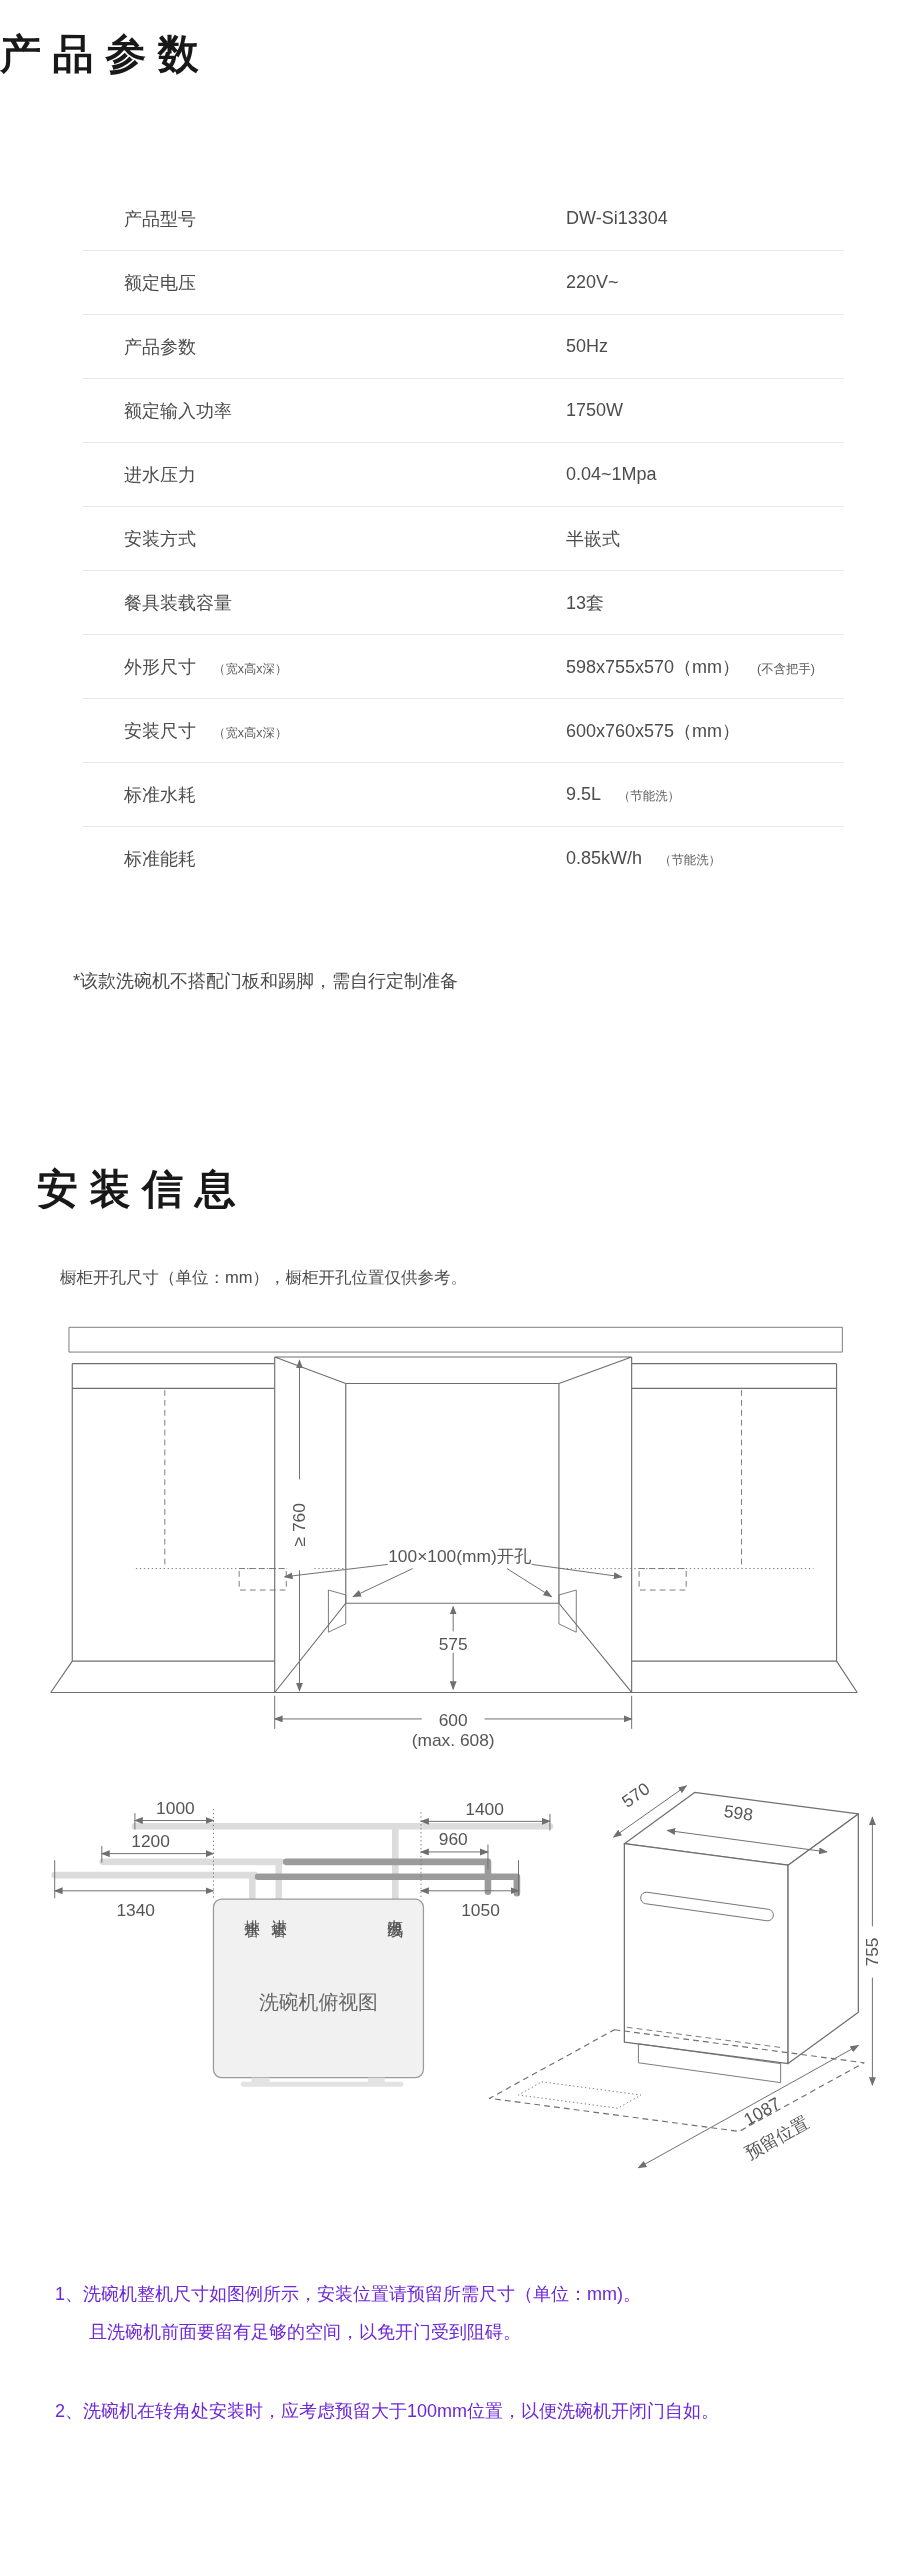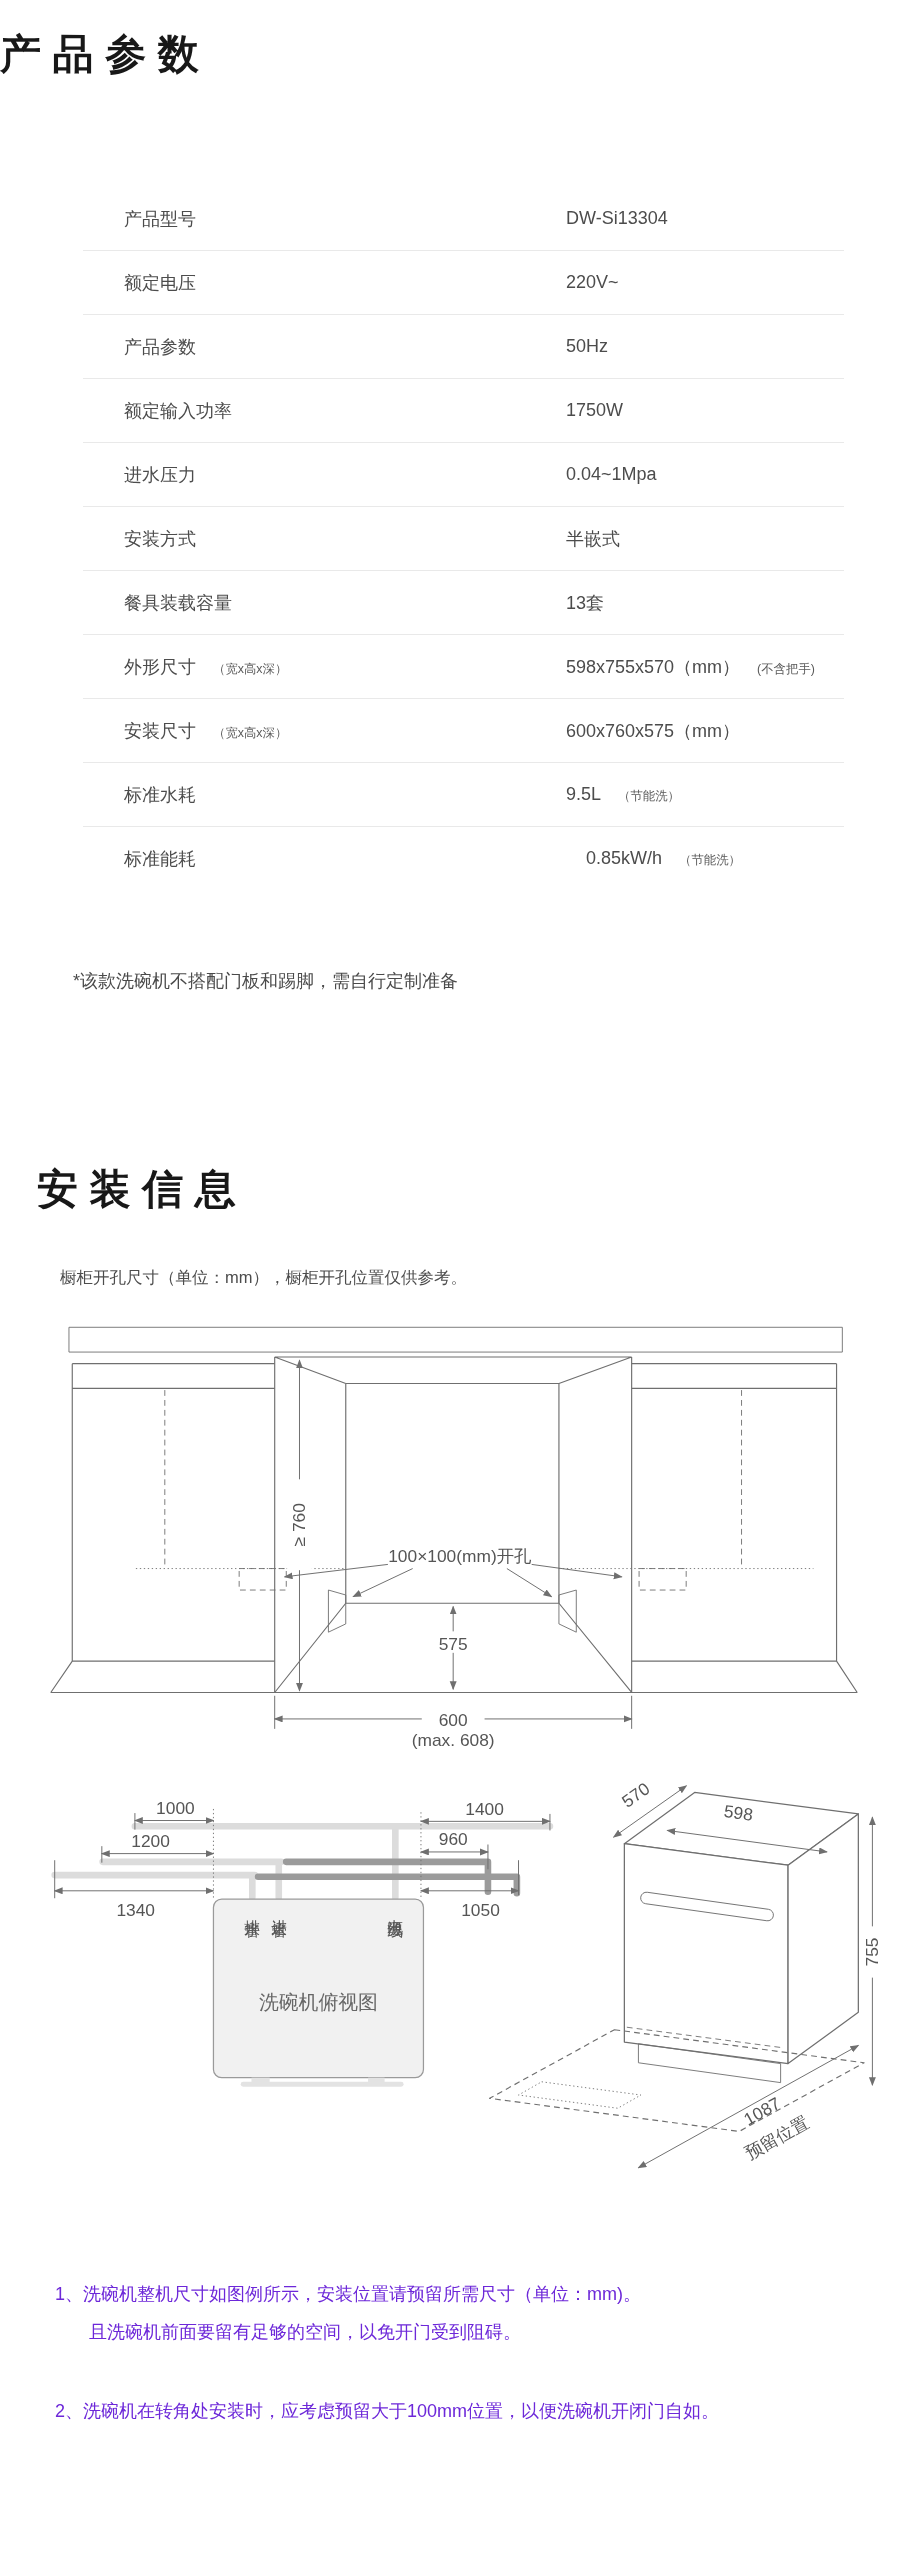--- a/index.html
+++ b/index.html
@@ -4,21 +4,21 @@
 <style>
   html,body{margin:0;padding:0;background:#fff;}
   body{width:909px;height:2576px;position:relative;overflow:hidden;
        font-family:"Liberation Sans","DejaVu Sans",sans-serif;color:#4a4a4a;}
   .abs{position:absolute;}
   .sec-title{width:729px;text-align:left;font-size:41px;letter-spacing:11.6px;
              color:#181818;font-weight:700;}
   
   .spec-table{left:83px;top:187px;width:761px;}
   .spec-row{height:63px;display:flex;align-items:center;border-bottom:0.8px solid #e9e9e9;}
-  .spec-row:last-child{border-bottom:none;gap:20px;}
+  .spec-row:last-child{border-bottom:none;}
   .spec-label{width:442px;padding-left:41px;font-size:18px;color:#4c4c4c;display:flex;align-items:baseline;}
   .spec-value{font-size:18px;color:#4c4c4c;display:flex;align-items:baseline;text-align:right;}
   .small-note{font-size:12.4px;color:#5a5a5a;margin-left:17px;}
   .footnote{left:73px;top:969px;font-size:18px;color:#4a4a4a;}
   .subtitle{left:60px;top:1267px;font-size:16.5px;color:#4c4c4c;}
   
   svg{position:absolute;overflow:visible;}
   .ln{stroke:#6f6f6f;stroke-width:1.4;fill:none;stroke-linejoin:round;}
   .thin{stroke-width:1.1;}
   .dash{stroke-dasharray:7,5;}

